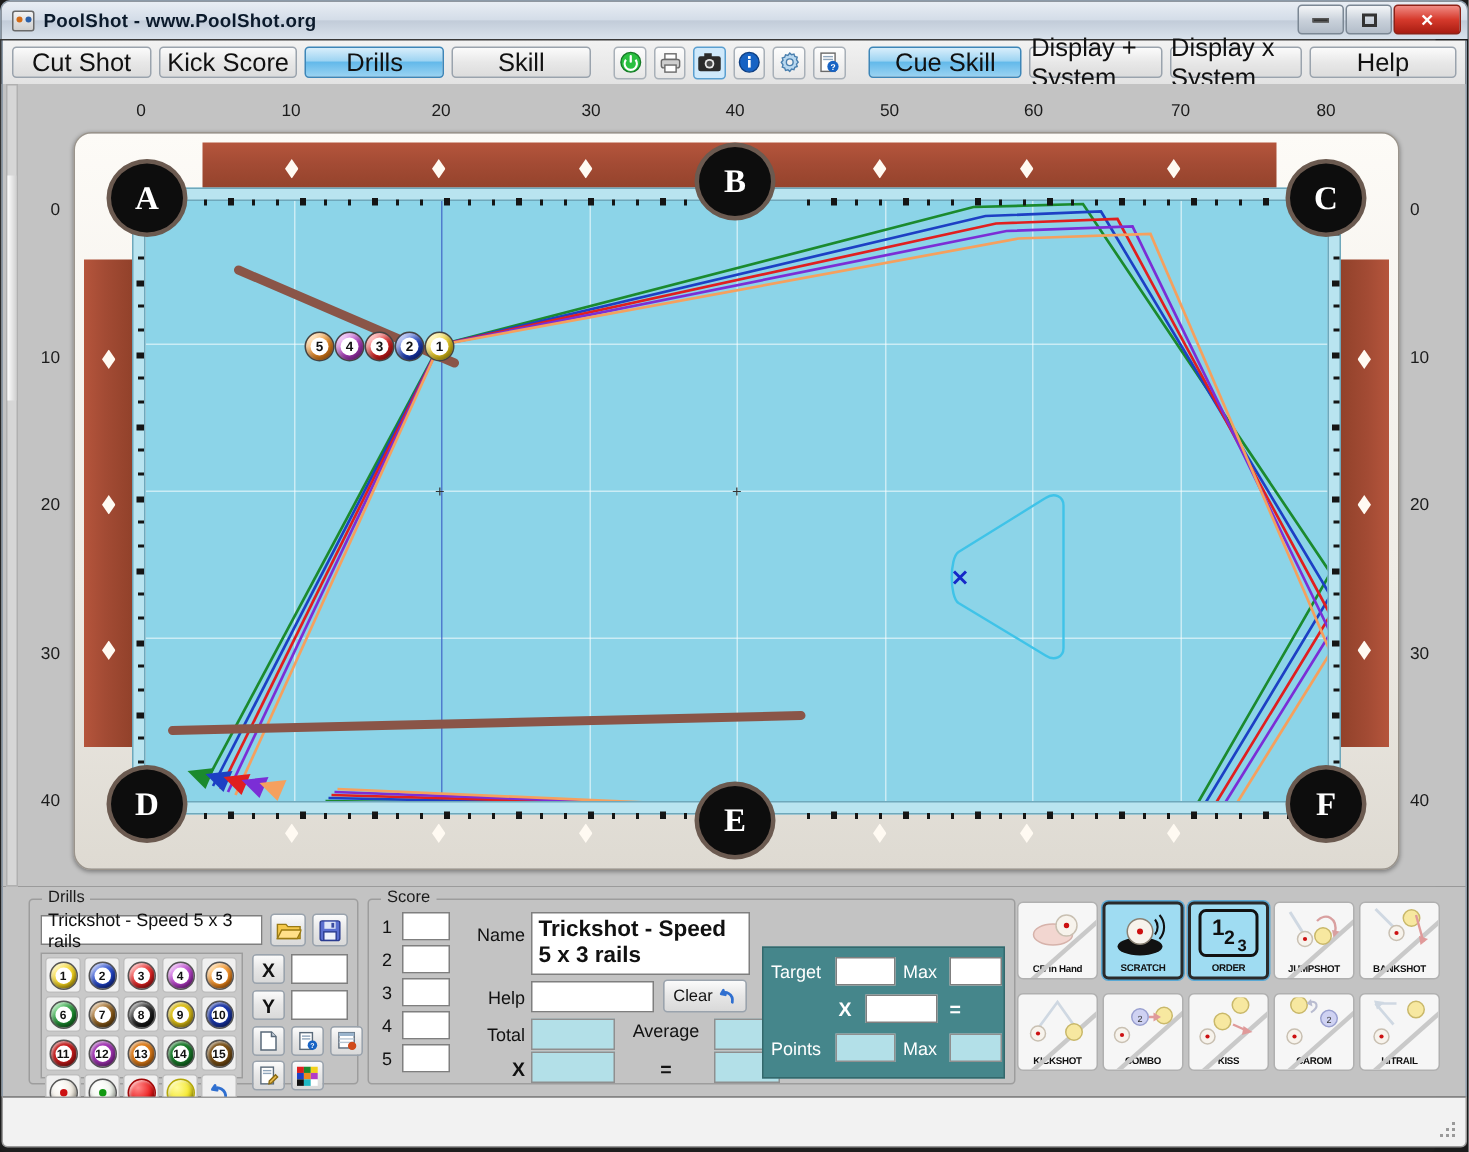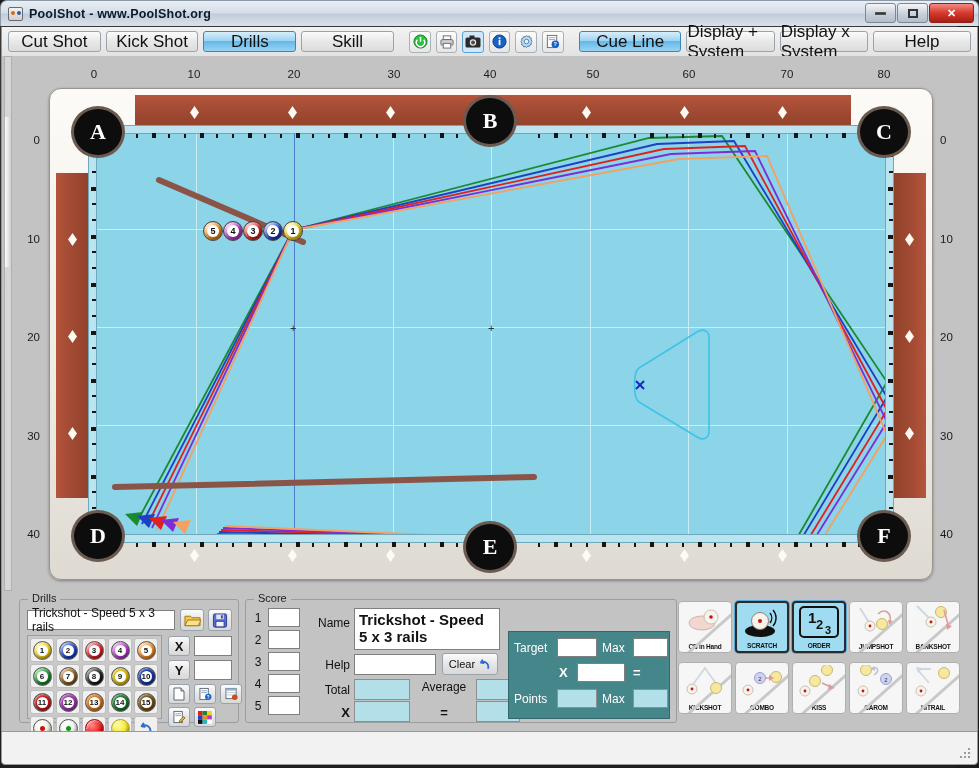--- a/index.html
+++ b/index.html
@@ -199,21 +199,21 @@
           <span class="glyph-max"></span>
         </div>
       <div class="winbtn close">
           <span>✕</span>
         </div>
     </div>
   </div>
 
   <div class="toolbar">
     <div class="tbtn wide">Cut Shot</div>
-    <div class="tbtn wide">Kick Shot</div>
+    <div class="tbtn wide">Kick Score</div>
     <div class="tbtn wide active">Drills</div>
     <div class="tbtn wide">Skill</div>
     <span class="sep"></span>
 
     <div class="iconbtn">
       <svg width="15" height="15" viewBox="0 0 16 16">
           <circle cx="8" cy="8" r="7" fill="#2ac040" stroke="#157a26"></circle>
           <rect x="7.2" y="2.8" width="1.6" height="5.5" rx=".7" fill="#fff"></rect>
           <path d="M4.6 6.2a4.4 4.4 0 1 0 6.8 0" stroke="#fff" stroke-width="1.5" fill="none"></path>
         </svg>
@@ -250,21 +250,21 @@
       <svg width="15" height="15" viewBox="0 0 16 16">
           <rect x="2.5" y="1.5" width="10" height="13" fill="#fff" stroke="#6a6a6a"></rect>
           <rect x="4" y="3.5" width="7" height="1" fill="#8fa5bb"></rect>
           <rect x="4" y="5.5" width="7" height="1" fill="#8fa5bb"></rect>
           <circle cx="11" cy="11" r="4" fill="#1763c4"></circle>
           <text x="11" y="13.2" font-size="6" fill="#fff" text-anchor="middle" font-family="sans-serif" font-weight="bold">?</text>
         </svg>
     </div>
 
     <span class="sep"></span>
-    <div class="tbtn active" style="width:115px">Cue Line</div>
+    <div class="tbtn active" style="width:115px">Cue Skill</div>
     <div class="tbtn" style="width:99px">Display + System</div>
     <div class="tbtn" style="width:99px">Display x System</div>
     <div class="tbtn" style="width:110px">Help</div>
   </div>
 
   <div class="tablepanel">
 
     <div class="scrollstrip" style="left:2px;top:0;height:535px">
       <div class="scrollthumb" style="top:60px"></div>
     </div>

